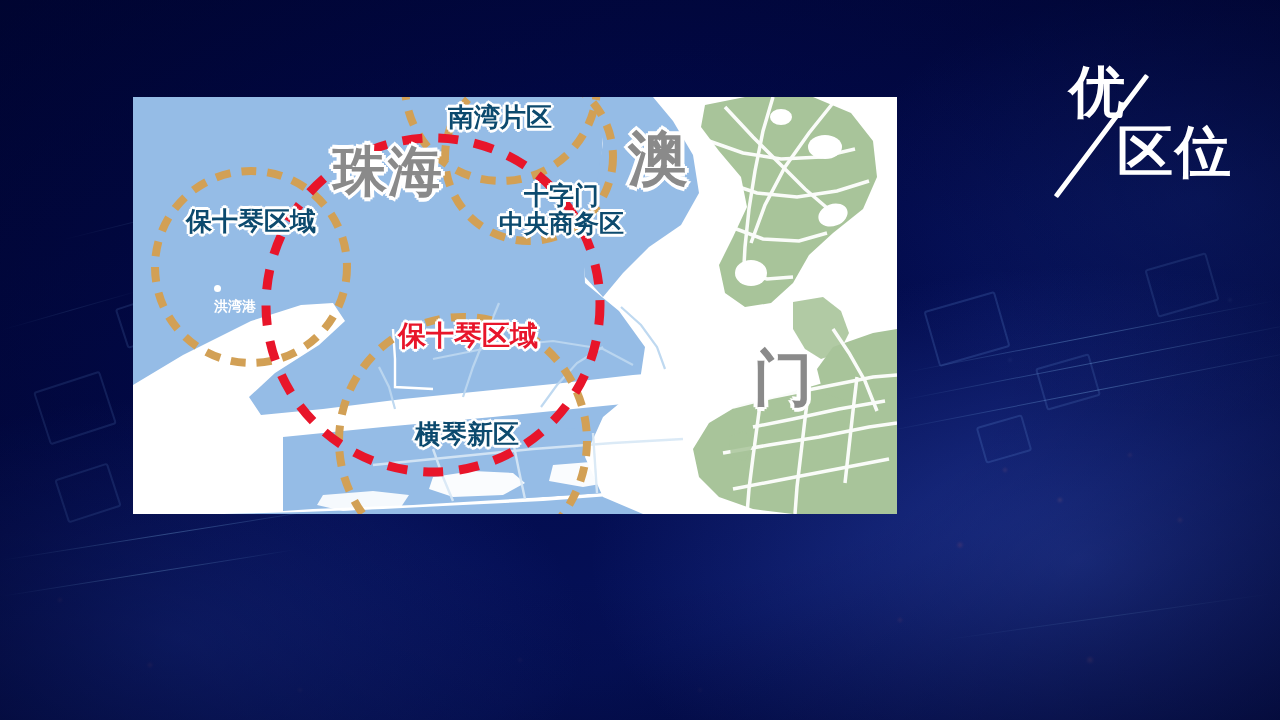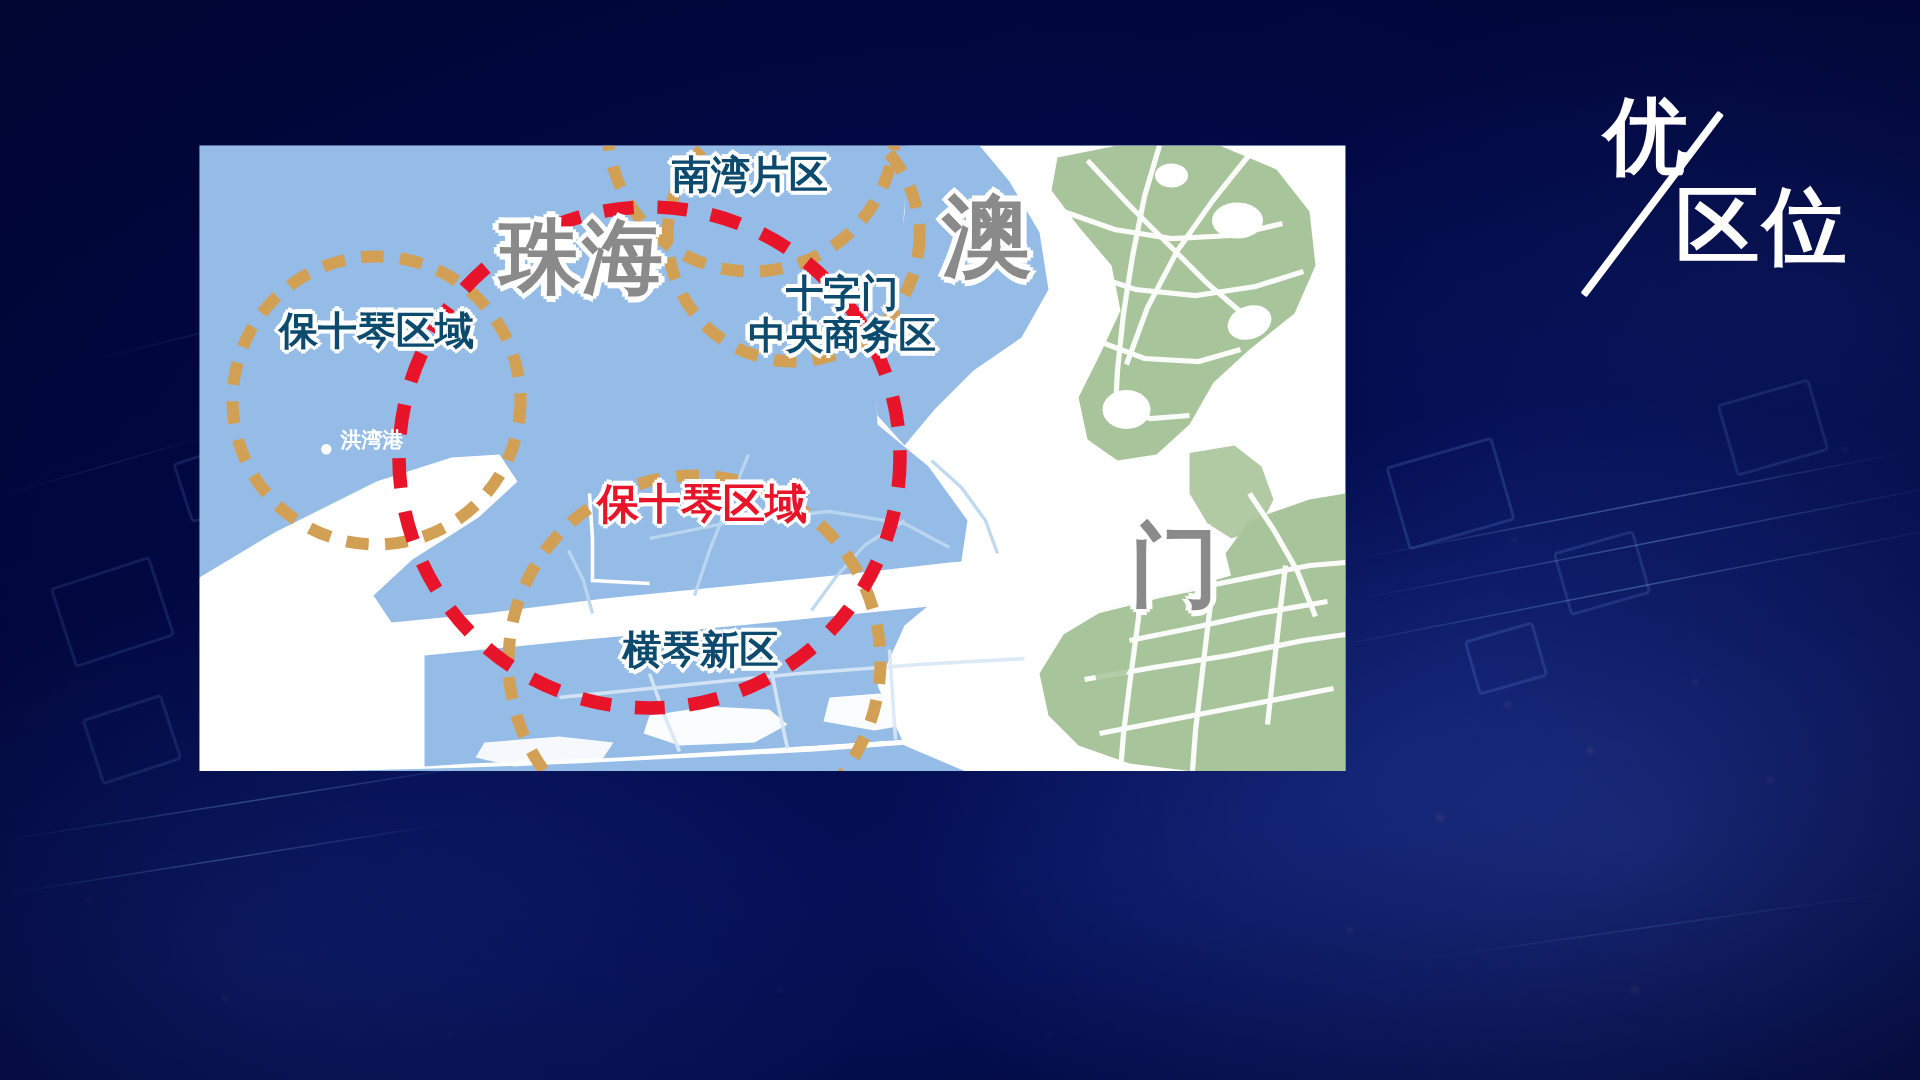--- a/index.html
+++ b/index.html
@@ -65,21 +65,21 @@
     text-shadow:
       2px 0 0 #fff,-2px 0 0 #fff,0 2px 0 #fff,0 -2px 0 #fff,
       1.6px 1.6px 0 #fff,-1.6px 1.6px 0 #fff,1.6px -1.6px 0 #fff,-1.6px -1.6px 0 #fff,
       3px 0 0 #fff,-3px 0 0 #fff,0 3px 0 #fff,0 -3px 0 #fff;}
   .lbl-gray{color:#8a8a8a;
     text-shadow:
       3px 0 0 #fff,-3px 0 0 #fff,0 3px 0 #fff,0 -3px 0 #fff,
       2.2px 2.2px 0 #fff,-2.2px 2.2px 0 #fff,2.2px -2.2px 0 #fff,-2.2px -2.2px 0 #fff,
       4px 0 0 #fff,-4px 0 0 #fff,0 4px 0 #fff,0 -4px 0 #fff;}
 
-  .port{position:absolute;display:flex;align-items:flex-end;gap:6px;}
+  .port{position:absolute;display:flex;align-items:flex-start;gap:6px;flex-direction:column;}
   .port .dot{width:7px;height:7px;border-radius:50%;background:#fff;display:block;}
   .port .t{color:#fff;font-size:14px;font-weight:700;font-family:"DejaVu Sans","Liberation Sans",sans-serif;}
 
   
   .marker{position:absolute;left:380px;top:210px;width:70px;height:62px;}
   .bubble{position:absolute;left:0;top:0;width:70px;height:44px;border-radius:9px;background:#3b2a86;}
   .bubble:after{content:"";position:absolute;left:45px;top:41px;width:0;height:0;
     border-left:6px solid transparent;border-right:4px solid transparent;border-top:16px solid #3b2a86;}
   .bubble .u{position:absolute;left:4px;top:6px;width:17px;height:27px;
     border-left:5px solid #17a3d6;border-right:5px solid #d6286e;border-bottom:5px solid #7b28b8;

